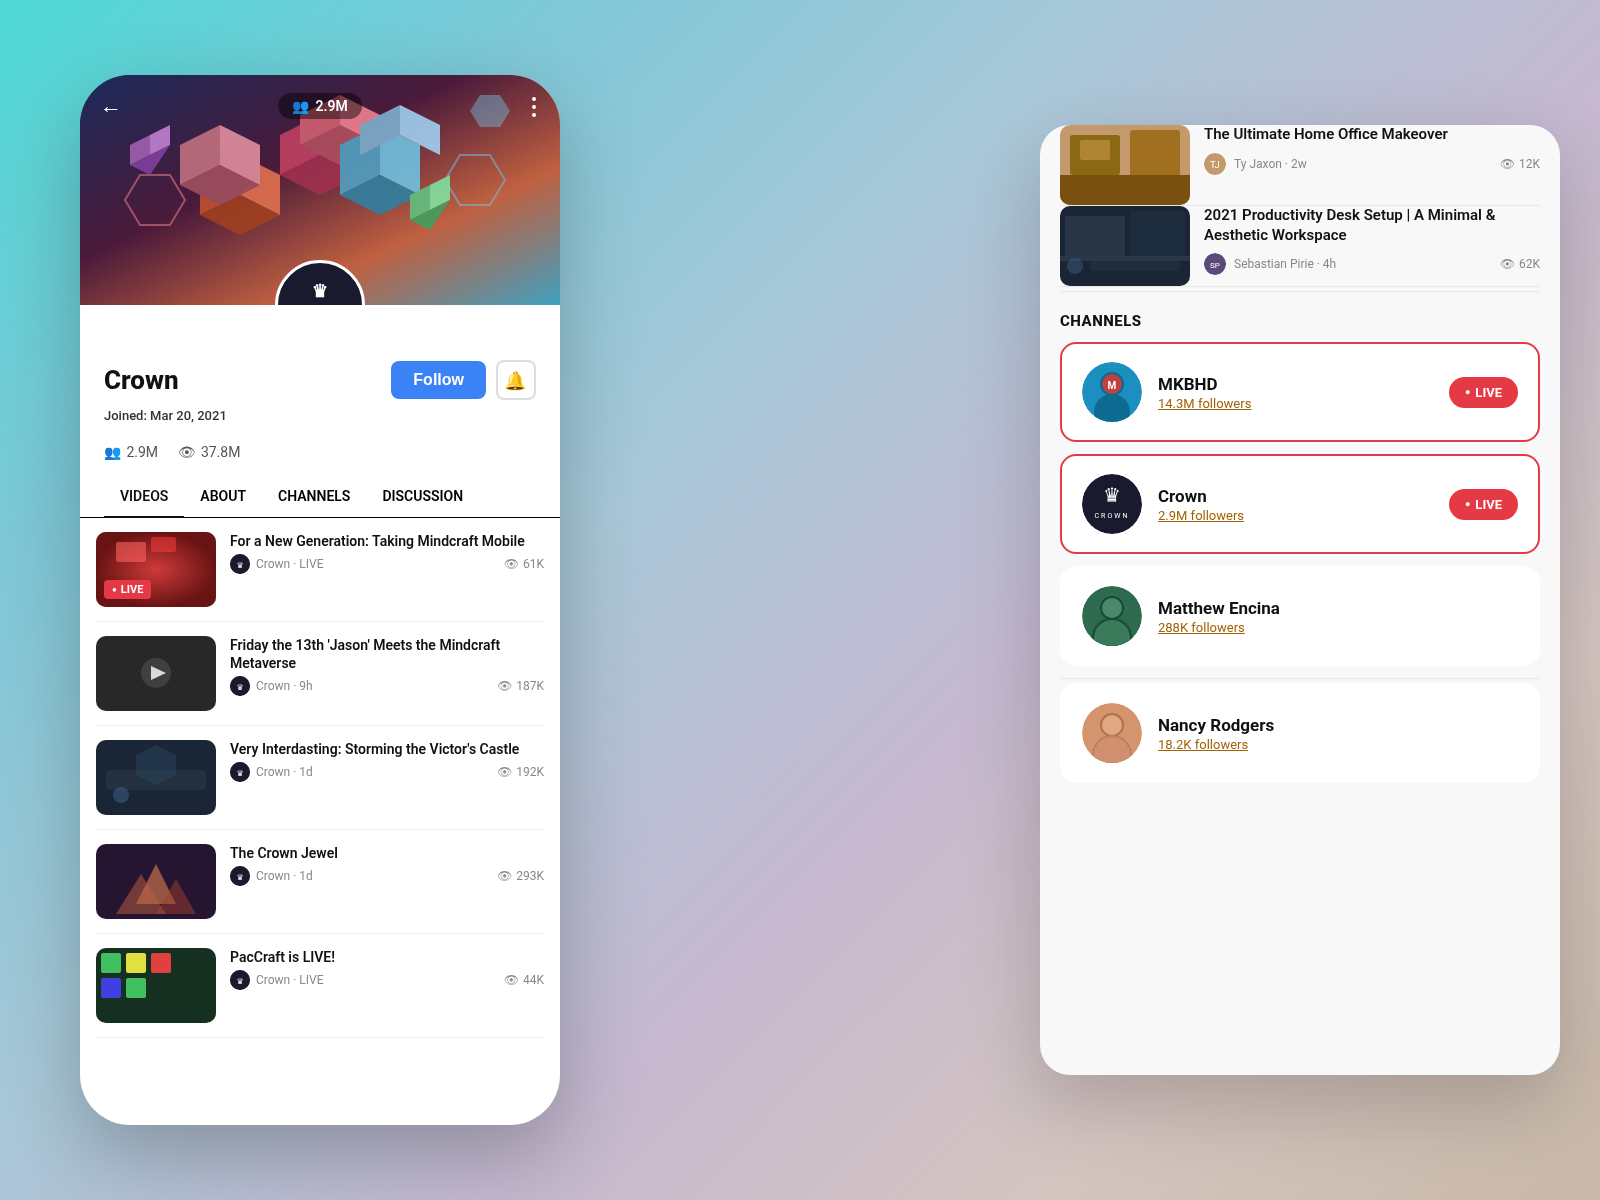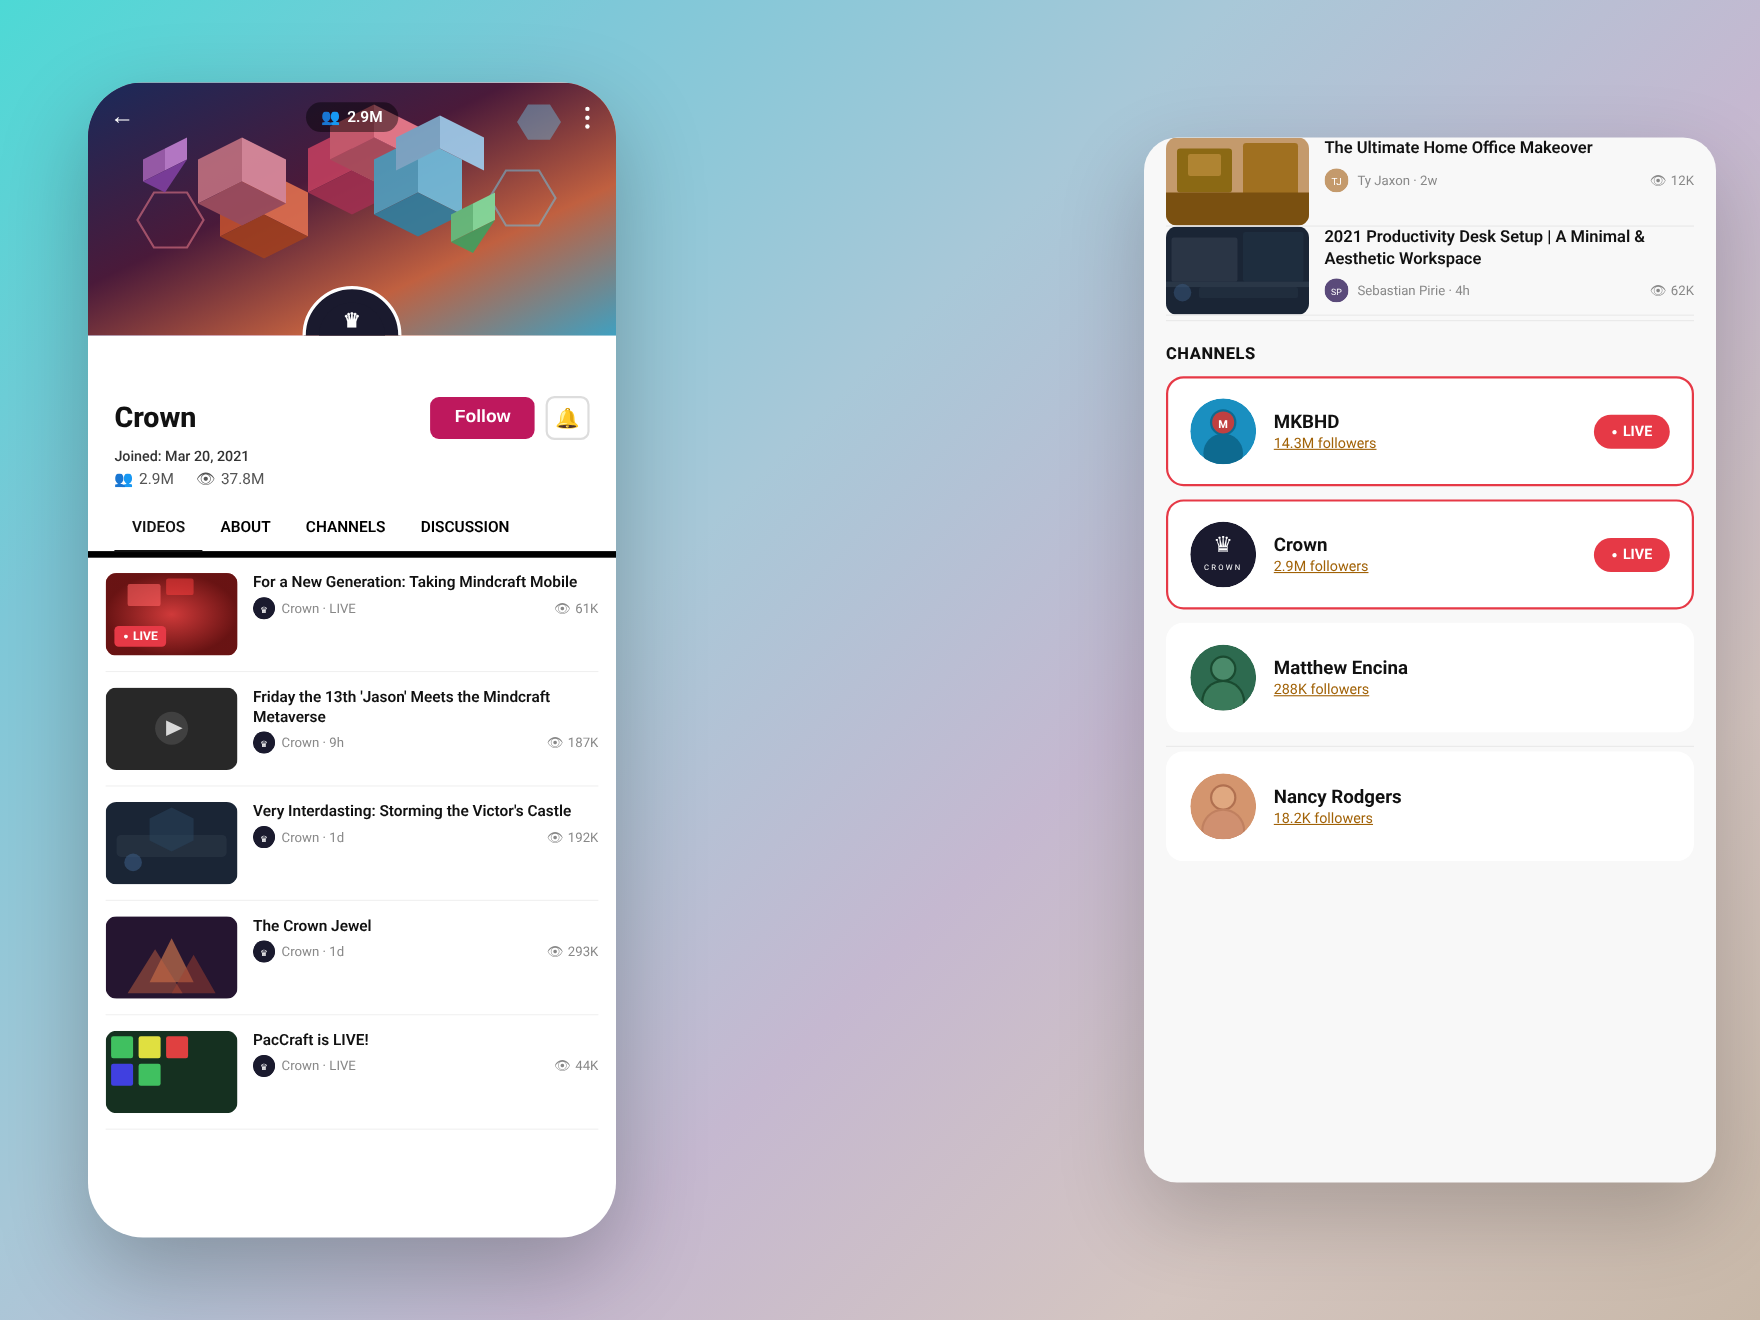--- a/index.html
+++ b/index.html
@@ -166,21 +166,21 @@
       color: #111;
     }
 
     .profile-actions {
       display: flex;
       gap: 10px;
       align-items: center;
     }
 
     .follow-btn {
-      background: #be185d;
+      background: #3b82f6;
       color: white;
       border: none;
       border-radius: 8px;
       padding: 10px 22px;
       font-size: 16px;
       font-weight: 600;
       cursor: pointer;
     }
 
     .bell-btn {
@@ -195,21 +195,21 @@
       cursor: pointer;
       font-size: 18px;
     }
 
     .profile-meta {
       font-size: 13px;
       color: #666;
       display: flex;
       gap: 16px;
       align-items: center;
-      margin-bottom: 4px;
+      margin-bottom: 21px;
       justify-content: flex-end;
     }
 
     .profile-meta .joined {
       color: #888;
     }
 
     .profile-meta .joined span {
       color: #333;
       font-weight: 500;
@@ -223,21 +223,21 @@
     .stat-item {
       display: flex;
       align-items: center;
       gap: 5px;
       font-size: 14px;
       color: #555;
     }
 
     .tabs-row {
       display: flex;
-      border-bottom: 6px solid #000000;
+      border-bottom: 1px solid #000000;
       padding: 0 24px;
     }
 
     .tab-item {
       padding: 12px 16px;
       font-size: 14px;
       font-weight: 600;
       color: #000000;
       cursor: pointer;
       border-bottom: 2px solid transparent;

